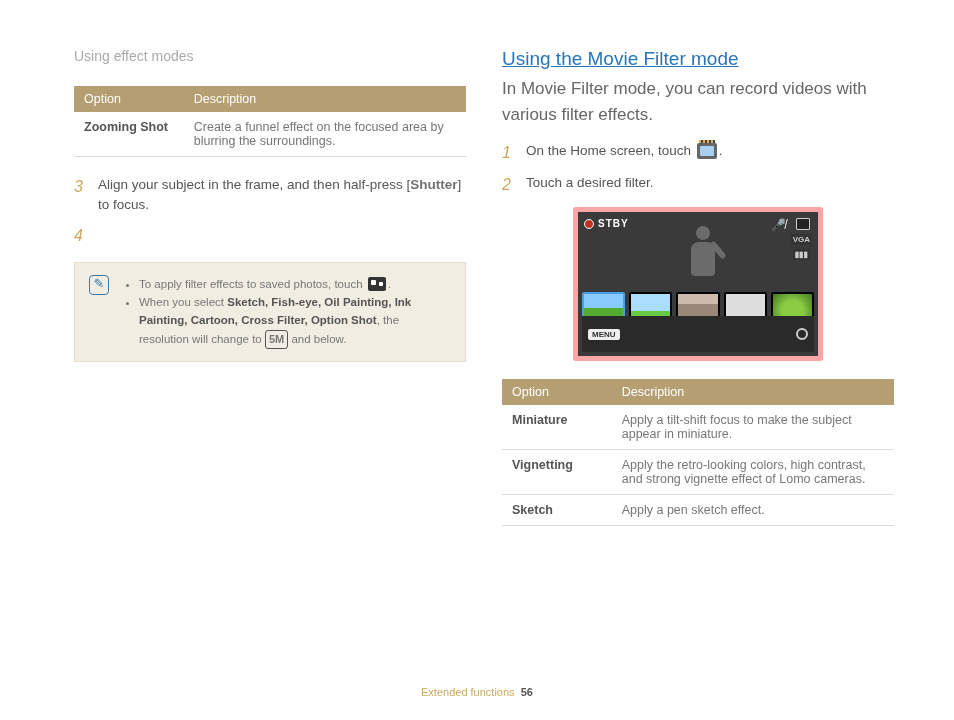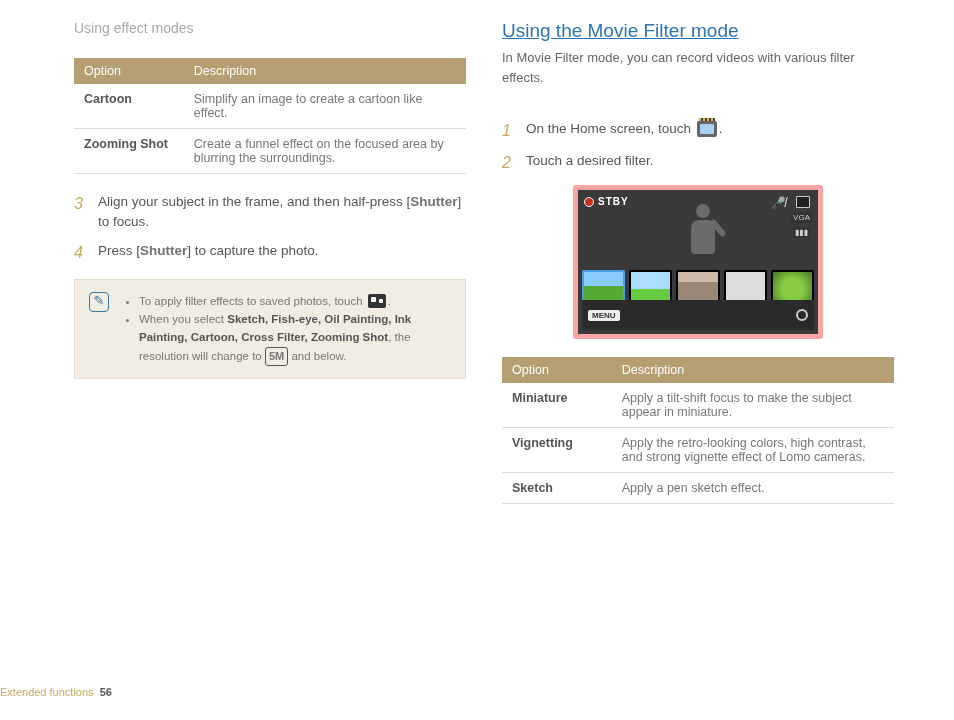--- a/index.html
+++ b/index.html
@@ -1,38 +1,38 @@
 <!DOCTYPE html>
 <html><head>
 <meta charset="utf-8">
 <style>
   * { box-sizing: border-box; margin: 0; padding: 0; }
   body { width: 954px; height: 720px; background: #fff; font-family: Arial, Helvetica, sans-serif; color: #555; position: relative; }
-  .page { padding: 20px 60px 40px 74px; display: flex; gap: 36px; }
+  .page { padding: 48px 60px 40px 74px; display: flex; gap: 36px; }
   .col { flex: 1; }
   .breadcrumb { font-size: 14px; color: #aaa; margin-bottom: 22px; font-weight: 300; }
   table { width: 100%; border-collapse: collapse; font-size: 12.5px; margin-bottom: 18px; }
   thead th { background: #b59f72; color: #fff; text-align: left; padding: 6px 10px; font-weight: 400; }
   thead th:first-child { width: 28%; }
   tbody td { padding: 8px 10px; border-bottom: 1px solid #ddd; color: #777; vertical-align: top; }
   tbody td.opt { font-weight: 600; color: #555; }
   .step { display: flex; align-items: flex-start; gap: 10px; font-size: 13.5px; color: #555; margin: 8px 0; line-height: 1.5; }
   .step .num { color: #c9a95f; font-size: 16px; font-style: italic; font-weight: 400; min-width: 14px; }
   .step b { font-weight: 700; color: #737373; }
   .note-box { background: #f1ede2; border: 1px solid #e5dfce; margin-top: 14px; padding: 12px 14px; display: flex; gap: 12px; font-size: 11.5px; color: #777; line-height: 1.6; }
   .note-box .icon-wrap { flex: 0 0 22px; }
   .note-box .note-icon { width: 20px; height: 20px; border: 1.5px solid #3b7aa8; border-radius: 4px; display: flex; align-items: center; justify-content: center; color: #3b7aa8; font-size: 13px; }
   .note-box ul { list-style: disc; padding-left: 16px; }
   .note-box b { font-weight: 700; color: #555; }
   .gallery-icon { display: inline-flex; width: 18px; height: 14px; background: #333; border-radius: 2px; vertical-align: middle; position: relative; margin: 0 2px; }
   .gallery-icon::before { content:''; position:absolute; left:3px; top:3px; width:5px; height:5px; background:#fff; border-radius:1px; }
   .gallery-icon::after { content:''; position:absolute; right:3px; top:5px; width:4px; height:4px; background:#fff; border-radius:1px; }
   .res-badge { display:inline-block; border:1px solid #555; border-radius:3px; font-size:11px; padding:0 3px; font-weight:700; vertical-align:middle; }
   h2 { font-size: 19px; color: #2a74b8; font-weight: 400; margin-bottom: 6px; text-decoration: underline; }
-  .intro { font-size: 13px; color: #666; line-height: 1.5; margin-bottom: 32px; }
+  .intro { font-size: 17px; color: #666; line-height: 1.5; margin-bottom: 14px; }
   .movie-icon { display:inline-flex; width:20px; height:16px; background:#666; border-radius:2px; vertical-align:middle; margin:0 2px; position:relative; }
   .movie-icon::before { content:''; position:absolute; top:-3px; left:2px; right:2px; height:3px; background:repeating-linear-gradient(90deg,#e0b050 0 2px,#444 2px 4px); }
   .movie-icon::after { content:''; position:absolute; left:3px; right:3px; top:3px; bottom:3px; background:#a8d0f0; border-radius:1px; }
   .screen { width: 250px; height: 154px; background: #fca5a5; border-radius: 3px; margin: 10px auto 18px; padding: 5px; position: relative; }
   .screen-inner { background:#3a3a3a; width:100%; height:100%; position:relative; overflow:hidden; }
   .stby-bar { position:absolute; top:6px; left:6px; display:flex; align-items:center; gap:4px; }
   .rec-dot { width:10px; height:10px; background:#c03020; border-radius:50%; border:1.5px solid #fff; }
   .stby-text { color:#fff; font-size:10px; font-weight:700; letter-spacing:1px; }
   .mic-off { position:absolute; top:6px; right:32px; color:#fff; font-size:12px; }
   .sd { position:absolute; top:6px; right:8px; width:14px; height:12px; background:#222; border:1px solid #ccc; border-radius:1px; }
@@ -41,78 +41,71 @@
   .silhouette .body { width:24px; height:34px; background:#6b6b6b; border-radius:8px 8px 4px 4px; margin:2px auto 0; position:relative; }
   .silhouette .arm { position:absolute; width:6px; height:20px; background:#6b6b6b; border-radius:3px; top:-2px; right:-6px; transform:rotate(-40deg); }
   .strip { position:absolute; bottom:26px; left:4px; right:4px; height:38px; display:flex; gap:4px; }
   .thumb { flex:1; border:2px solid #000; border-radius:2px; }
   .thumb.sel { border-color:#4aa0e8; }
   .thumb.t1 { background:linear-gradient(#8cf 40%,#5a3 40%); }
   .thumb.t2 { background:linear-gradient(#adf 50%,#6c4 50%); }
   .thumb.t3 { background:linear-gradient(#cba 30%, #987 30%); }
   .thumb.t4 { background:#ddd; }
   .thumb.t5 { background:radial-gradient(circle, #8c4 40%, #472 100%); }
-  .bottom-bar { position:absolute; bottom:4px; left:4px; right:4px; height:30px; background:#2a2a2a; display:flex; align-items:center; justify-content:space-between; padding:0 6px; }
+  .bottom-bar { position:absolute; bottom:4px; left:4px; right:4px; height:36px; background:#2a2a2a; display:flex; align-items:center; justify-content:space-between; padding:0 6px; }
   .menu-btn { background:#eee; color:#333; font-size:8px; font-weight:700; padding:1px 4px; border-radius:2px; }
   .shutter-btn { width:12px; height:12px; border:2px solid #ccc; border-radius:50%; }
   .side-icons { position:absolute; top:22px; right:6px; display:flex; flex-direction:column; gap:4px; color:#ccc; font-size:8px; align-items:center; }
-  .side-icons span { background:#333; padding:1px 2px; border-radius:1px; font-weight:400; }
-  .footer { position:absolute; bottom:22px; left:0; right:0; text-align:left; font-size:11px; color:#c9a95f; }
+  .side-icons span { background:#333; padding:1px 2px; border-radius:1px; font-weight:700; }
+  .footer { position:absolute; bottom:22px; left:0; right:0; text-align:center; font-size:11px; color:#c9a95f; }
   .footer .pn { color:#555; font-weight:600; }
 </style>
 </head>
 <body>
 
 <div class="page">
   <div class="col">
     <div class="breadcrumb">Using effect modes</div>
 
     <table>
       <thead>
         <tr>
           <th>Option</th>
           <th>Description</th>
         </tr>
       </thead>
       <tbody>
         <tr>
-          <td class="opt">Cartoon</td>
-          <td>Simplify an image to create a cartoon like effect.</td>
-        </tr>
-        <tr>
           <td class="opt">Zooming Shot</td>
           <td>Create a funnel effect on the focused area by blurring the surroundings.</td>
         </tr>
       </tbody>
     </table>
 
     <div class="step">
       <span class="num">3</span>
       <span>
         <span>Align your subject in the frame, and then half-press [</span><b>Shutter</b><span>] to focus.</span>
       </span>
     </div>
 
     <div class="step">
       <span class="num">4</span>
-      <span>
-        <span>Press [</span><b>Shutter</b><span>] to capture the photo.</span>
-      </span>
     </div>
 
     <div class="note-box">
       <div class="icon-wrap">
         <div class="note-icon">✎</div>
       </div>
       <ul>
         <li>
           <span>To apply filter effects to saved photos, touch </span><span class="gallery-icon"></span><span>.</span>
         </li>
         <li>
-          <span>When you select </span><b>Sketch, Fish-eye, Oil Painting, Ink Painting, Cartoon, Cross Filter, Zooming Shot</b><span>, the resolution will change to </span><span class="res-badge">5M</span><span> and below.</span>
+          <span>When you select </span><b>Sketch, Fish-eye, Oil Painting, Ink Painting, Cartoon, Cross Filter, Option Shot</b><span>, the resolution will change to </span><span class="res-badge">5M</span><span> and below.</span>
         </li>
       </ul>
     </div>
   </div>
 
   <div class="col">
     <h2>Using the Movie Filter mode</h2>
     <p class="intro">In Movie Filter mode, you can record videos with various filter effects.</p>
 
     <div class="step">

